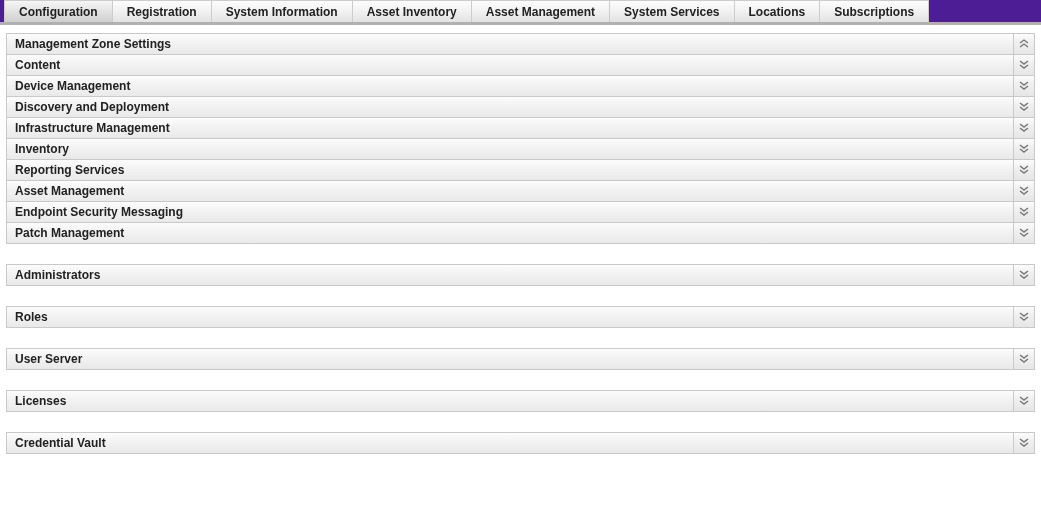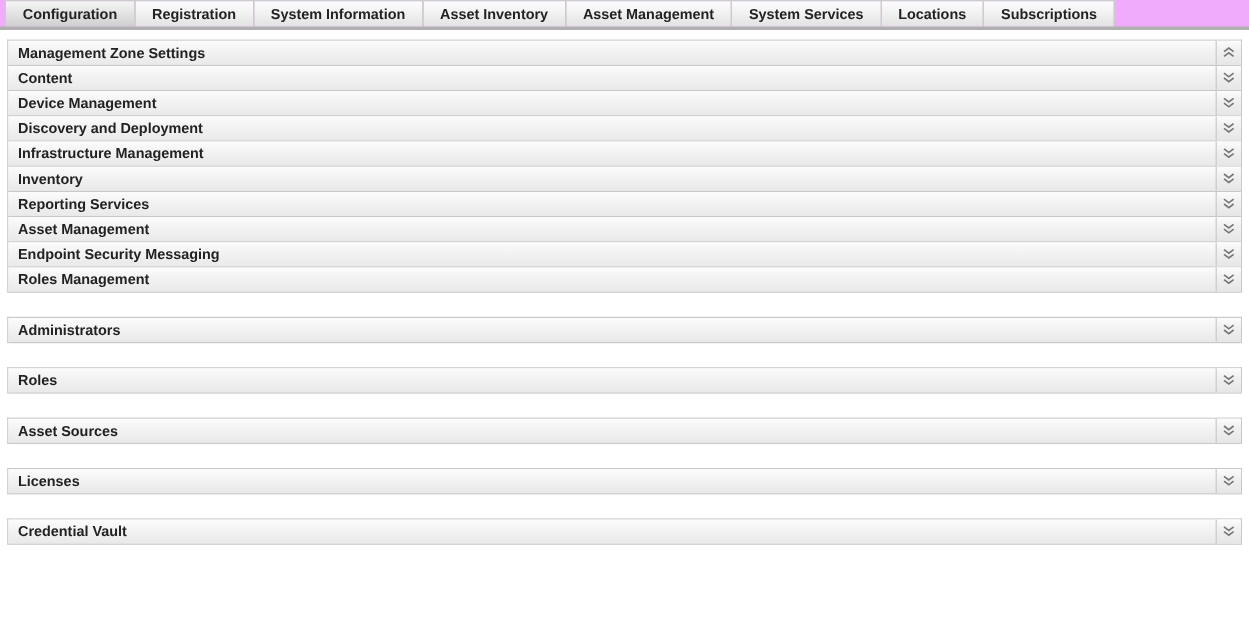--- a/index.html
+++ b/index.html
@@ -7,21 +7,21 @@
     padding: 0;
     font-family: Arial, Helvetica, sans-serif;
     font-size: 12px;
     background: #fff;
     color: #222;
     width: 1041px;
   }
   .tabbar {
     display: flex;
     height: 22px;
-    background: #f0abfc;
+    background: #4c1d95;
     border-bottom: 3px solid #b0b0b0;
     padding-left: 4px;
   }
   .tab {
     display: flex;
     align-items: center;
     padding: 0 14px;
     font-weight: bold;
     font-size: 12px;
     color: #222;
@@ -181,21 +181,21 @@
       <div class="row">
         <div class="label">Endpoint Security Messaging</div>
         <div class="ctl">
           <svg class="chev" width="10" height="10" viewBox="0 0 10 10">
             <path d="M1 1 L5 4 L9 1" fill="none" stroke="#777" stroke-width="1.4"></path>
             <path d="M1 5 L5 8 L9 5" fill="none" stroke="#777" stroke-width="1.4"></path>
           </svg>
         </div>
       </div>
       <div class="row">
-        <div class="label">Roles Management</div>
+        <div class="label">Patch Management</div>
         <div class="ctl">
           <svg class="chev" width="10" height="10" viewBox="0 0 10 10">
             <path d="M1 1 L5 4 L9 1" fill="none" stroke="#777" stroke-width="1.4"></path>
             <path d="M1 5 L5 8 L9 5" fill="none" stroke="#777" stroke-width="1.4"></path>
           </svg>
         </div>
       </div>
     </div>
     <div class="group">
       <div class="row">
@@ -214,21 +214,21 @@
         <div class="ctl">
           <svg class="chev" width="10" height="10" viewBox="0 0 10 10">
             <path d="M1 1 L5 4 L9 1" fill="none" stroke="#777" stroke-width="1.4"></path>
             <path d="M1 5 L5 8 L9 5" fill="none" stroke="#777" stroke-width="1.4"></path>
           </svg>
         </div>
       </div>
     </div>
     <div class="group">
       <div class="row">
-        <div class="label">Asset Sources</div>
+        <div class="label">User Server</div>
         <div class="ctl">
           <svg class="chev" width="10" height="10" viewBox="0 0 10 10">
             <path d="M1 1 L5 4 L9 1" fill="none" stroke="#777" stroke-width="1.4"></path>
             <path d="M1 5 L5 8 L9 5" fill="none" stroke="#777" stroke-width="1.4"></path>
           </svg>
         </div>
       </div>
     </div>
     <div class="group">
       <div class="row">

